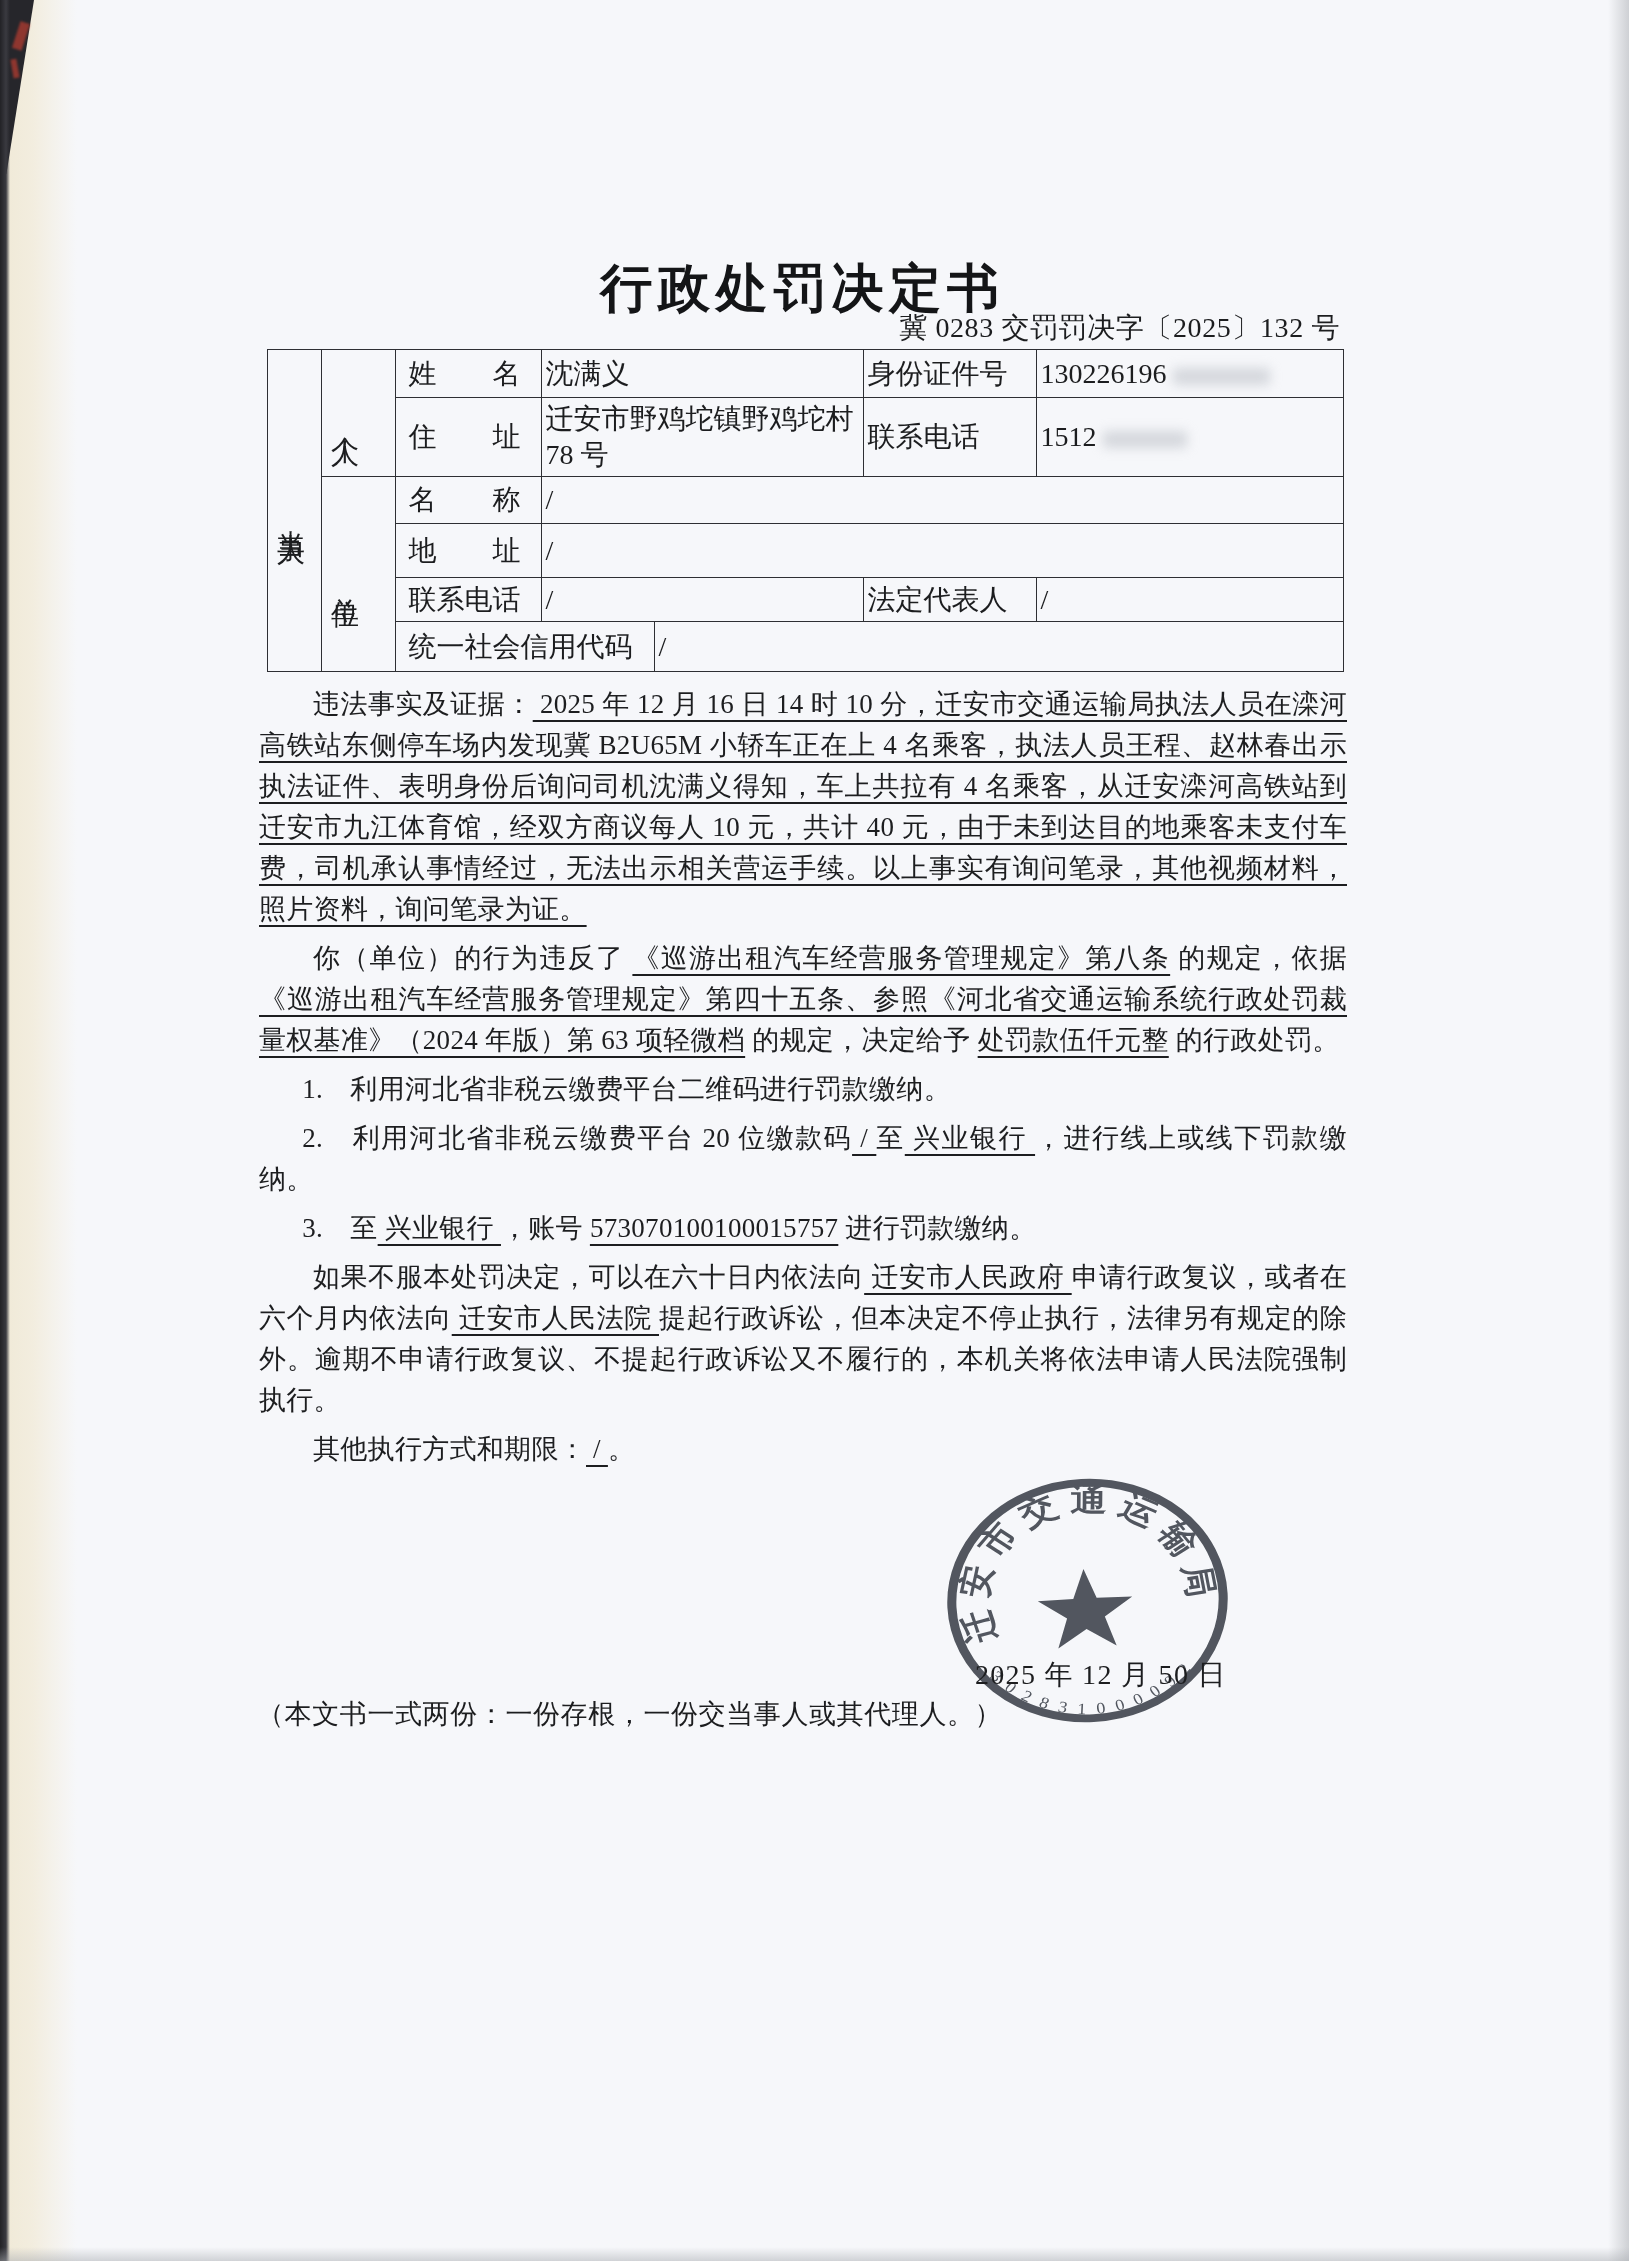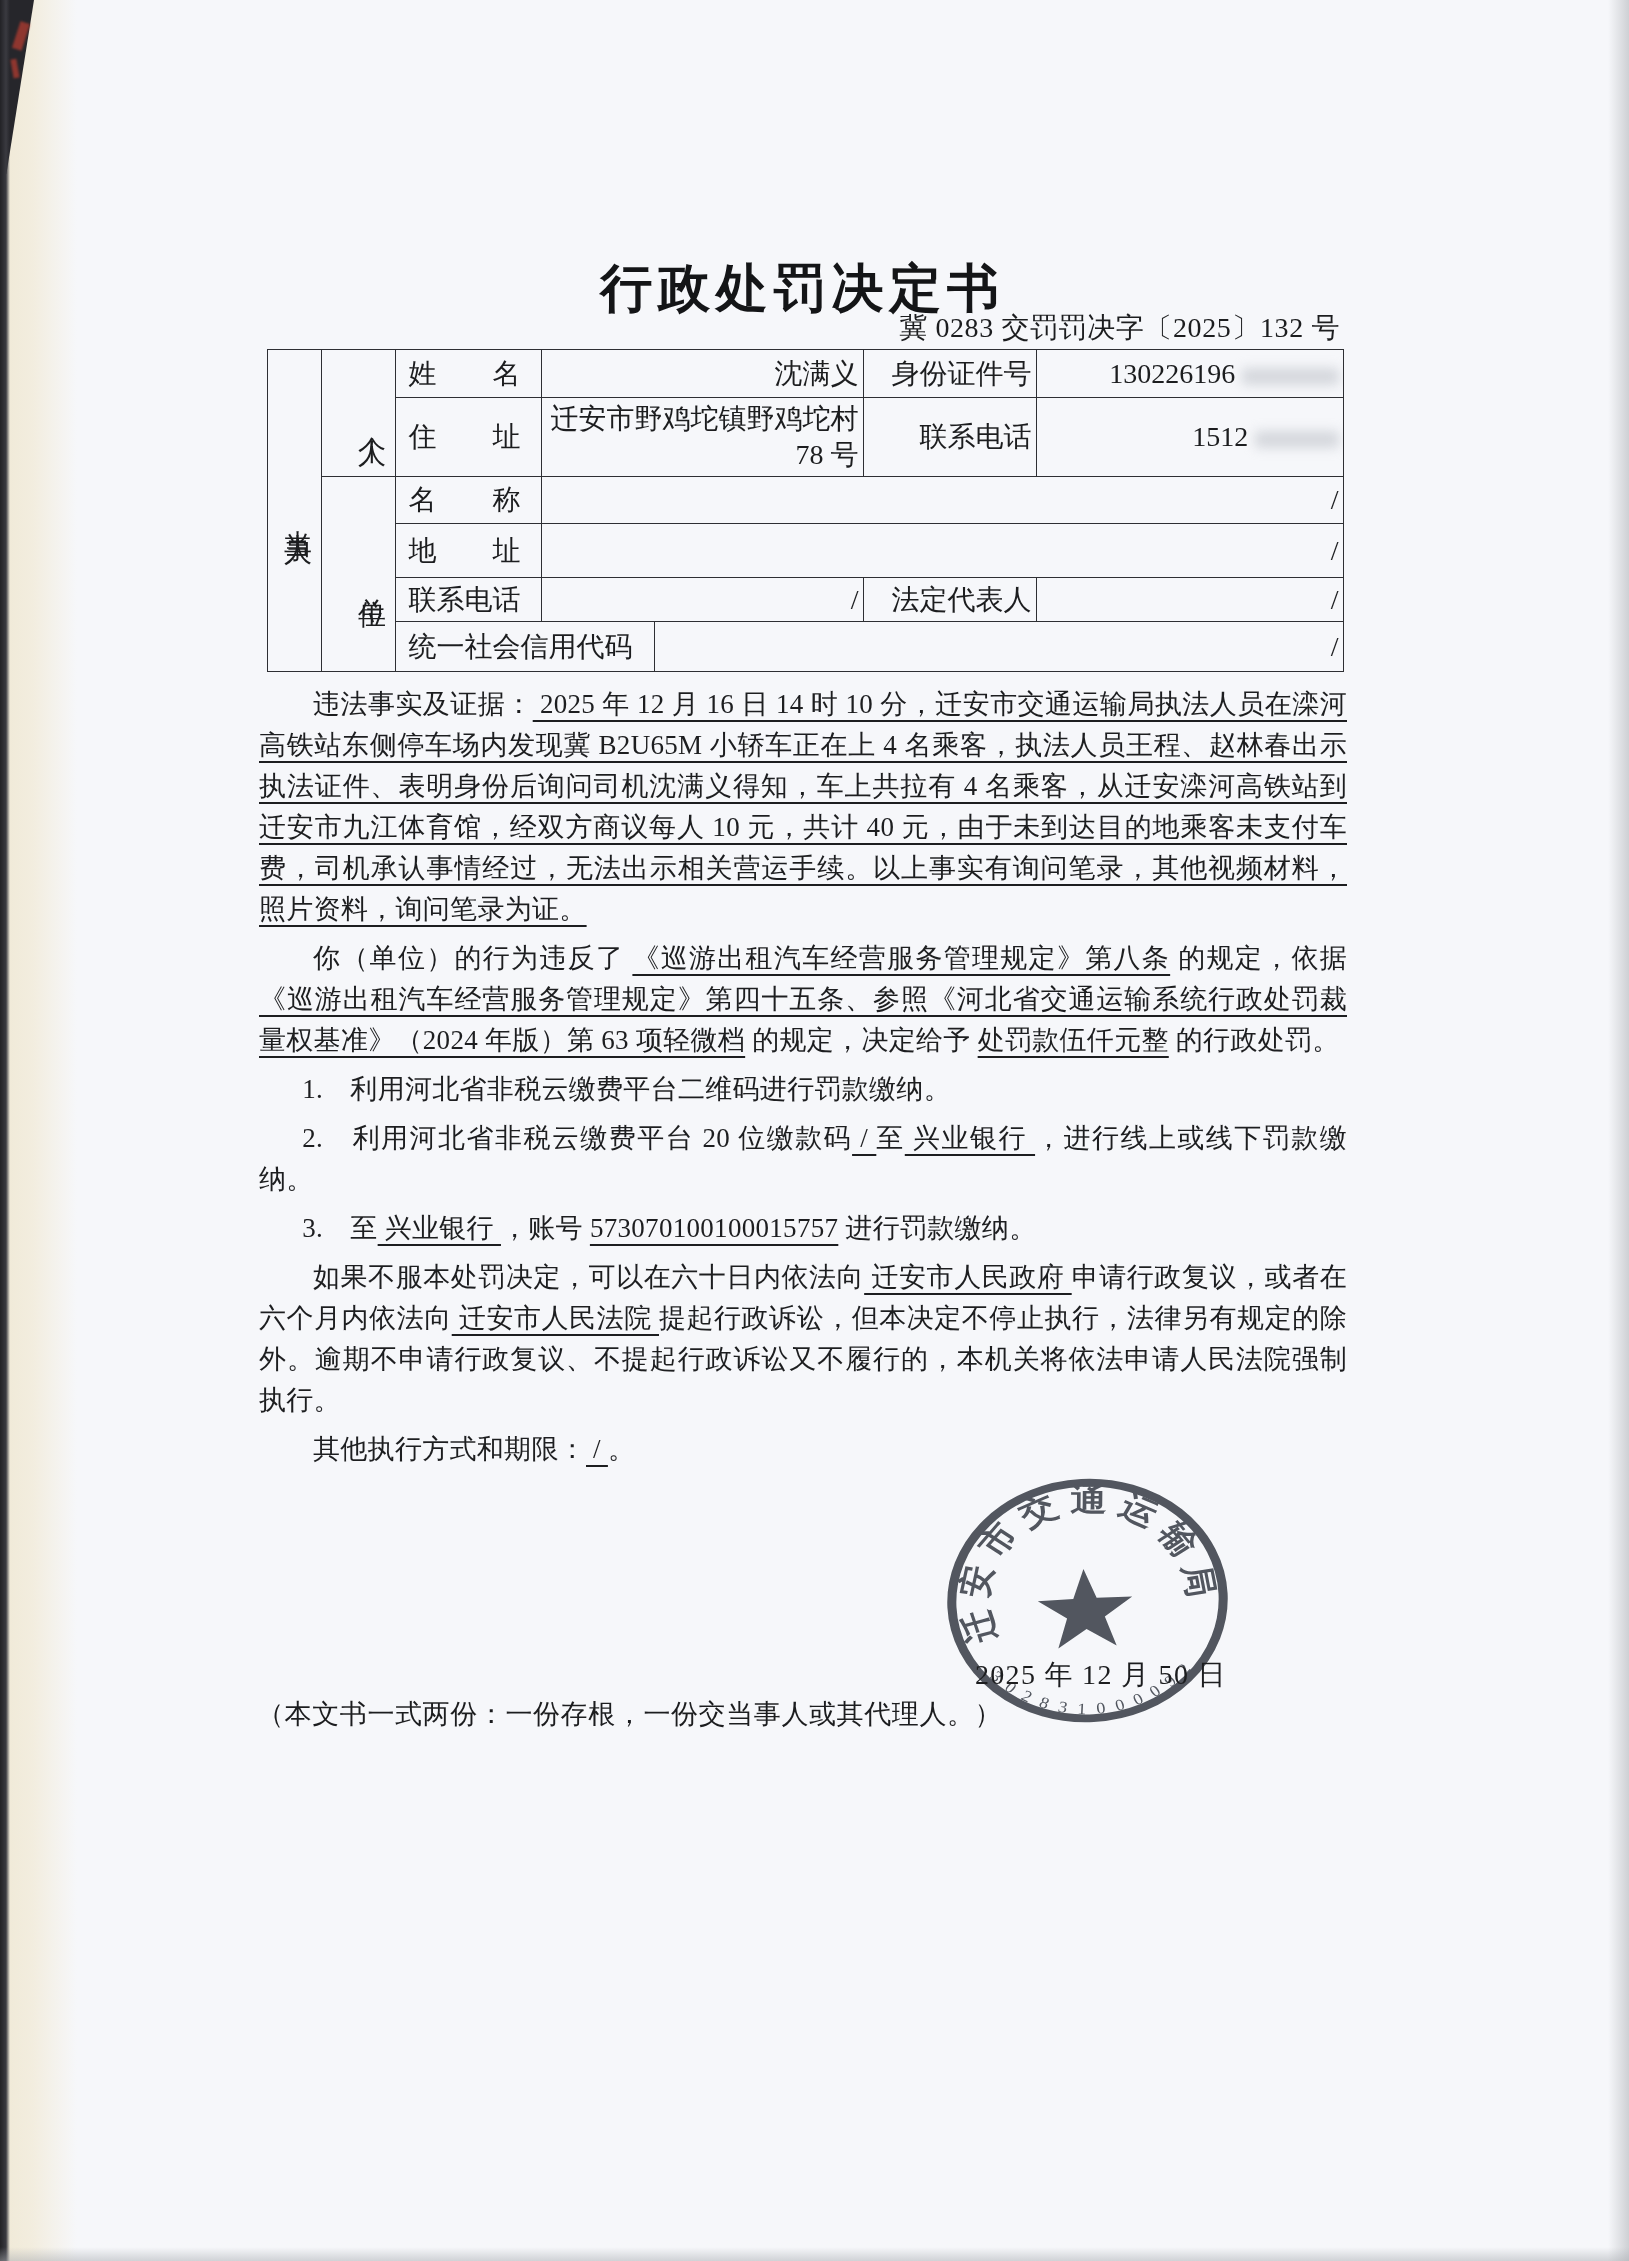--- a/index.html
+++ b/index.html
@@ -48,21 +48,21 @@
     text-align:right; padding-right:14px; box-sizing:border-box;
     font-size:28px; letter-spacing:0.6px;
   }
 
   
   table.party {
     position:absolute; top:349px; left:15.5px;
     border-collapse:collapse; table-layout:fixed; width:1075px;
     font-size:28px;
   }
-  table.party td { border:1.9px solid #2e2f33; padding:0 3.9px; text-align:right; vertical-align:middle; overflow:hidden; }
+  table.party td { border:1.9px solid #2e2f33; padding:0 3.9px; text-align:left; vertical-align:middle; overflow:hidden; }
   table.party .lbl { text-align:left; padding-left:13px; white-space:pre; }
   table.party .vert span { writing-mode:vertical-rl; display:inline-block; letter-spacing:3.9px; }
   .r1 { height:48px; } .r2 { height:79px; } .r3 { height:47px; }
   .r4 { height:54px; } .r5 { height:44px; } .r6 { height:50px; }
   .addr { line-height:36px;margin-left:24px; }
   .smudge {
     display:inline-block; width:97px; height:17px; margin-left:6.4px;
     background:#b9bdc4; filter:blur(5.8px); opacity:.55; vertical-align:middle;
   }
   .smudge.ph { width:84px; }

